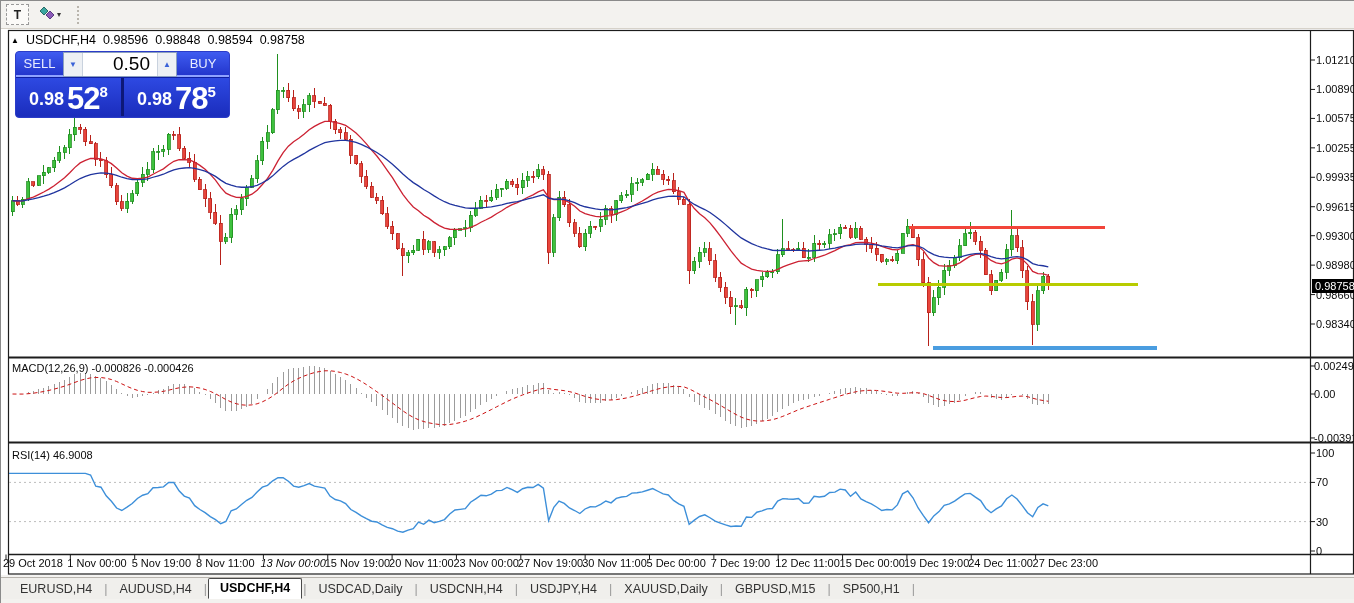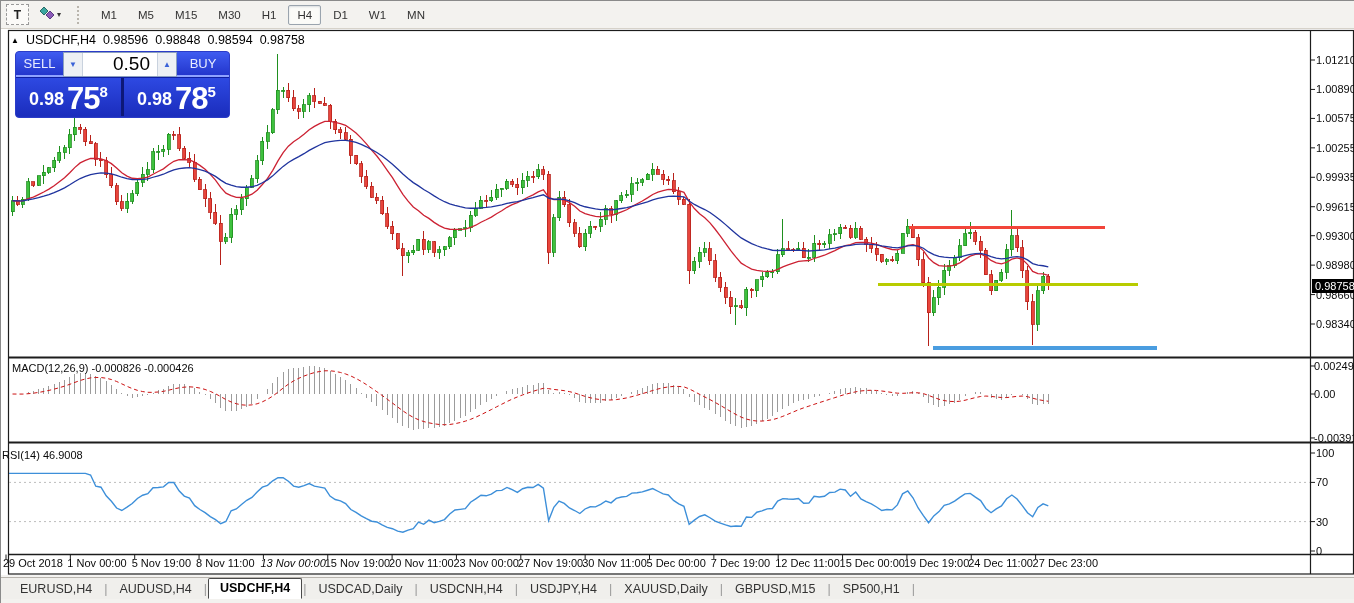--- a/index.html
+++ b/index.html
@@ -56,31 +56,20 @@
     <div class="tbtn shapes-tool">
       <span>
         <svg width="16" height="14" viewBox="0 0 16 14">
           <polygon points="5,1 9,5 5,9 1,5" fill="#3aa6a0" stroke="#2a6a66"></polygon>
           <polygon points="11,5 15,9 11,13 7,9" fill="#8a5ab8" stroke="#5a3a80"></polygon>
         </svg>
       </span>
       <span class="caret">▾</span>
     </div>
     <div class="grip"></div>
-    <div id="tf-group" style="display:flex;align-items:center;">
-        <div class="tf">M1</div>
-        <div class="tf">M5</div>
-        <div class="tf">M15</div>
-        <div class="tf">M30</div>
-        <div class="tf">H1</div>
-        <div class="tf active">H4</div>
-        <div class="tf">D1</div>
-        <div class="tf">W1</div>
-        <div class="tf">MN</div>
-      </div>
   </div>
 
   <div class="chart-client">
     <svg id="chart-svg" width="1354" height="546" viewBox="0 28 1354 546">
         <rect x="7.5" y="29.5" width="1345" height="543.5" fill="none" stroke="#1c1c1c" stroke-width="1.2"></rect>
         <line x1="1309.5" y1="29.5" x2="1309.5" y2="573" stroke="#1c1c1c" stroke-width="1.2"></line>
         <line x1="7.5" y1="356.5" x2="1352.5" y2="356.5" stroke="#1c1c1c" stroke-width="2"></line>
         <line x1="7.5" y1="441.5" x2="1352.5" y2="441.5" stroke="#1c1c1c" stroke-width="2"></line>
         <line x1="7.5" y1="553.5" x2="1352.5" y2="553.5" stroke="#1c1c1c" stroke-width="1.4"></line>
         <g shape-rendering="crispEdges">
@@ -747,34 +736,34 @@
         <div class="stepper">
           <div class="step-btn step-dn">▼</div>
           <div class="vol">0.50</div>
           <div class="step-btn step-up">▲</div>
         </div>
         <div class="tp-btn buy-btn">BUY</div>
       </div>
       <div class="tp-row2">
         <div class="price-cell">
           <span class="pc-small">0.98</span>
-          <span class="pc-big">75</span>
+          <span class="pc-big">52</span>
           <span class="pc-sup">8</span>
         </div>
         <div class="pc-divider"></div>
         <div class="price-cell">
           <span class="pc-small">0.98</span>
           <span class="pc-big">78</span>
           <span class="pc-sup">5</span>
         </div>
       </div>
     </div>
 
     <div class="ind-label" style="left:11px;top:333px;">MACD(12,26,9) -0.000826 -0.000426</div>
-    <div class="ind-label" style="left:1px;top:420px;text-align:center;">RSI(14) 46.9008</div>
+    <div class="ind-label" style="left:11px;top:420px;text-align:center;">RSI(14) 46.9008</div>
 
     <div id="price-axis">
         <div class="axis-label" style="left: 1315px; top: 24px;">1.01210</div>
         <div class="axis-label" style="left: 1315px; top: 53.4355px;">1.00890</div>
         <div class="axis-label" style="left: 1315px; top: 82.4111px;">1.00575</div>
         <div class="axis-label" style="left: 1315px; top: 111.847px;">1.00255</div>
         <div class="axis-label" style="left: 1315px; top: 141.282px;">0.99935</div>
         <div class="axis-label" style="left: 1315px; top: 170.718px;">0.99615</div>
         <div class="axis-label" style="left: 1315px; top: 199.693px;">0.99300</div>
         <div class="axis-label" style="left: 1315px; top: 229.129px;">0.98980</div>

